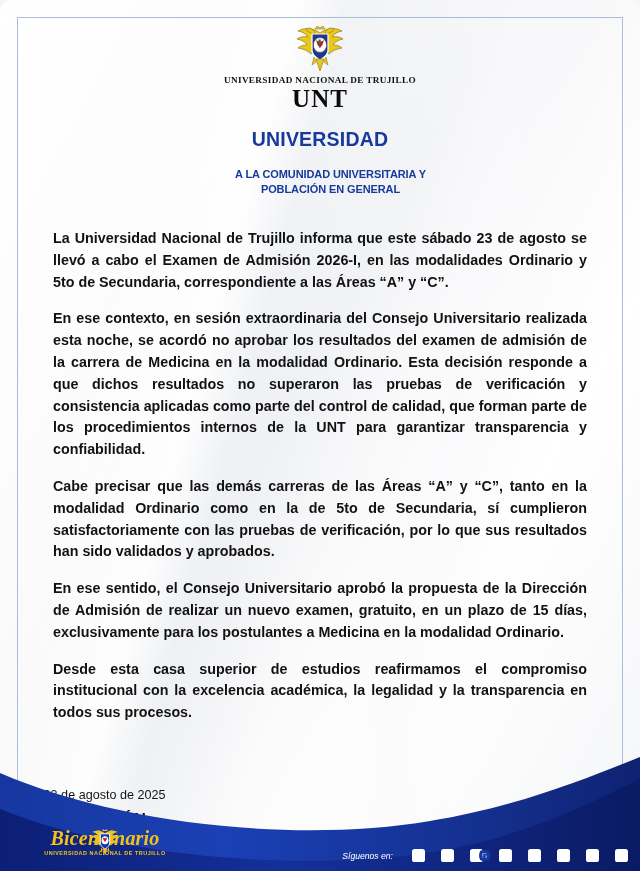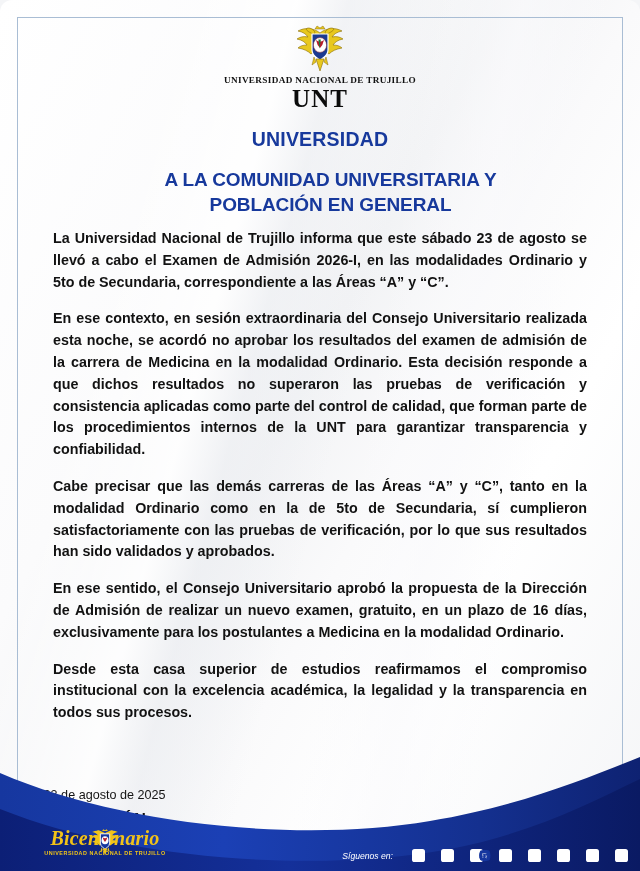--- a/index.html
+++ b/index.html
@@ -58,21 +58,21 @@
     line-height:1.05;
     margin-top:1px;
   }
 
   
   #titles { position:absolute; top:128px; left:0; right:0; text-align:center; color:#17399c; }
   #t-comunicado {
     font-size:19.5px; font-weight:700; letter-spacing:.2px;
   }
   .t-sub {
-    font-size:19px; font-weight:700; letter-spacing:-.1px; line-height:1.33;padding-left:21px;
+    font-size:11px; font-weight:700; letter-spacing:-.1px; line-height:1.33;padding-left:21px;
   }
   #t-sub-wrap { margin-top:16px; }
 
   
   #body {
     position:absolute;
     left:53px; right:53px; top:228px;
     color:#121212;
     font-size:14.3px;
     line-height:1.525;
@@ -163,21 +163,21 @@
     <div id="t-sub-wrap">
       <div class="t-sub">A LA COMUNIDAD UNIVERSITARIA Y</div>
       <div class="t-sub">POBLACIÓN EN GENERAL</div>
     </div>
   </div>
 
   <div id="body">
     <p>La Universidad Nacional de Trujillo informa que este sábado 23 de agosto se llevó a cabo el Examen de Admisión 2026-I, en las modalidades Ordinario y 5to de Secundaria, correspondiente a las Áreas “A” y “C”.</p>
     <p>En ese contexto, en sesión extraordinaria del Consejo Universitario realizada esta noche, se acordó no aprobar los resultados del examen de admisión de la carrera de Medicina en la modalidad Ordinario. Esta decisión responde a que dichos resultados no superaron las pruebas de verificación y consistencia aplicadas como parte del control de calidad, que forman parte de los procedimientos internos de la UNT para garantizar transparencia y confiabilidad.</p>
     <p>Cabe precisar que las demás carreras de las Áreas “A” y “C”, tanto en la modalidad Ordinario como en la de 5to de Secundaria, sí cumplieron satisfactoriamente con las pruebas de verificación, por lo que sus resultados han sido validados y aprobados.</p>
-    <p>En ese sentido, el Consejo Universitario aprobó la propuesta de la Dirección de Admisión de realizar un nuevo examen, gratuito, en un plazo de 16 días, exclusivamente para los postulantes a Medicina en la modalidad Ordinario.</p>
+    <p>En ese sentido, el Consejo Universitario aprobó la propuesta de la Dirección de Admisión de realizar un nuevo examen, gratuito, en un plazo de 15 días, exclusivamente para los postulantes a Medicina en la modalidad Ordinario.</p>
     <p>Desde esta casa superior de estudios reafirmamos el compromiso institucional con la excelencia académica, la legalidad y la transparencia en todos sus procesos.</p>
   </div>
 
   <div id="sig">
     <div id="sig-date">Trujillo, 23 de agosto de 2025</div>
     <div id="sig-org">ALTA POBLACIÓN</div>
   </div>
 
   <div id="footer">
     <svg viewBox="0 0 640 120" preserveAspectRatio="none" aria-hidden="true">

